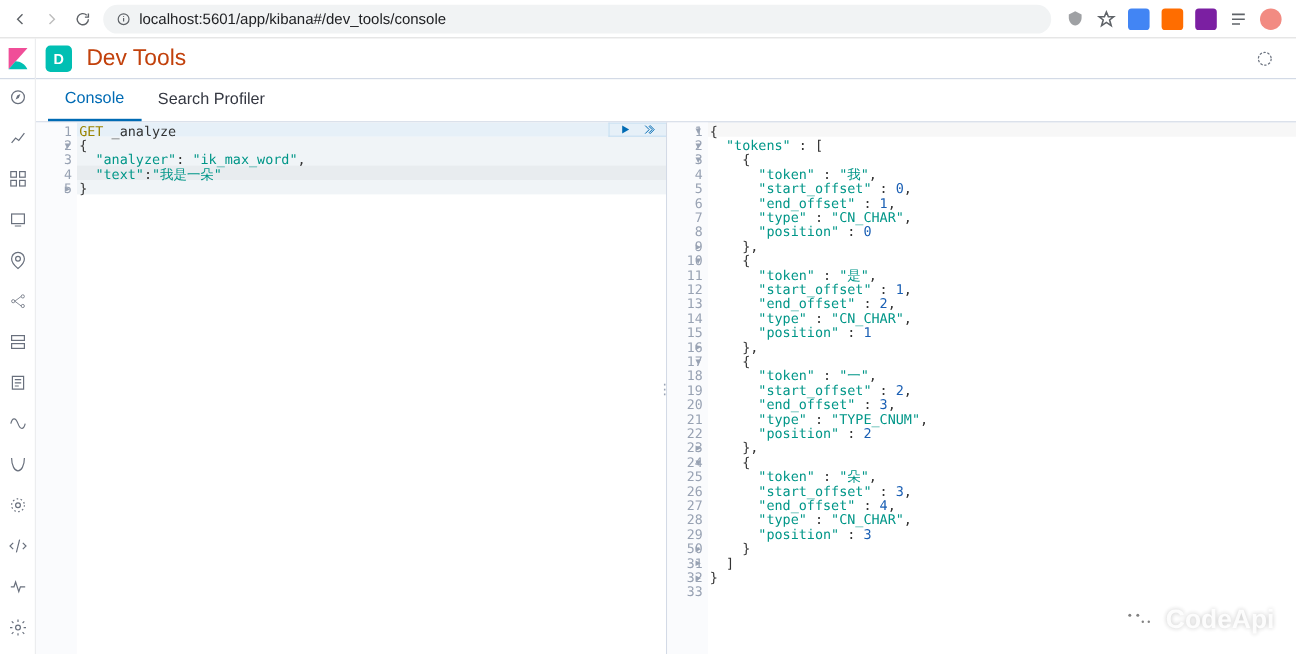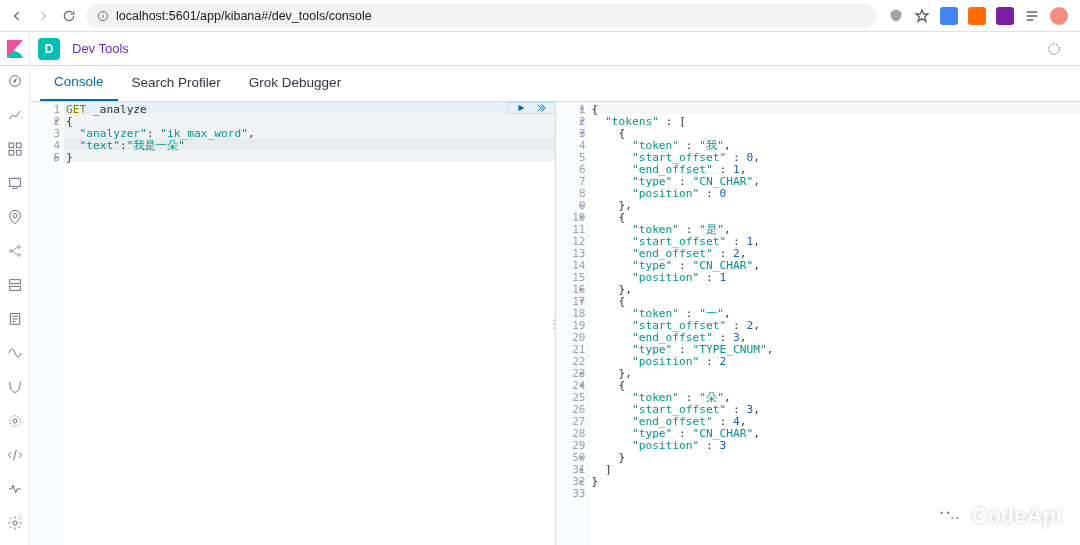--- a/index.html
+++ b/index.html
@@ -16,21 +16,21 @@
   .ext-blue{background:#4285f4;} .ext-orange{background:#ff6d00;} .ext-purple{background:#7b1fa2;} .ext-grey{background:#888;}
   .ext-star { color:#5f6368; }
   .ext-translate { color:#5f6368; }
 
   
   .kbn-header { height:34px; border-bottom:1px solid #d3dae6; display:flex; align-items:center; }
   .side-rail { width:30px; height:100%; display:flex; align-items:center; justify-content:center; border-right:1px solid #ecedef; }
   .kbn-logo { width:16px; height:18px; }
   .kbn-header-body { flex:1; display:flex; align-items:center; padding:0 8px; gap:12px; }
   .space-badge { width:22px; height:22px; border-radius:4px; background:#00bfb3; color:#fff; display:flex; align-items:center; justify-content:center; font-weight:600; font-size:12px; }
-  .breadcrumb { color:#6d28d9; font-size:13px; }
+  .breadcrumb { color:#c2410c; font-size:19px; }
   .header-right { margin-left:auto; padding-right:10px; color:#69707d; }
 
   
   .side-rail-vertical { position:absolute; top:64px; left:0; width:30px; bottom:0; border-right:1px solid #ecedef; display:flex; flex-direction:column; align-items:center; padding-top:8px; gap:16px; }
   .rail-icon { width:18px; height:18px; display:flex; align-items:center; justify-content:center; color:#69707d; cursor:pointer; }
 
   
   .main { position:absolute; left:30px; right:0; top:64px; bottom:0; display:flex; flex-direction:column; }
 
   
@@ -222,21 +222,20 @@
         <circle cx="12" cy="12" r="3" fill="none" stroke="currentColor" stroke-width="1.5"></circle>
         <path fill="none" stroke="currentColor" stroke-width="1.5" d="M12 2v3m0 14v3M4.2 4.2l2.1 2.1m11.4 11.4l2.1 2.1M2 12h3m14 0h3M4.2 19.8l2.1-2.1m11.4-11.4l2.1-2.1"></path>
       </svg>
     </div>
 </div>
 
 <div class="main">
   <div class="tabs">
     <div class="tab active">Console</div>
     <div class="tab">Search Profiler</div>
-    <div class="tab">Grok Debugger</div>
   </div>
   <div class="console">
     <div class="pane left">
       <div class="req-sel"></div>
       <div class="left-block-hilite"></div>
       <div class="light-line" style="top:36px;"></div>
       <div class="req-header-bar">
         <div class="req-icon">
             <svg width="10" height="10" viewBox="0 0 24 24">
               <path fill="currentColor" d="M6 4l14 8-14 8z"></path>

